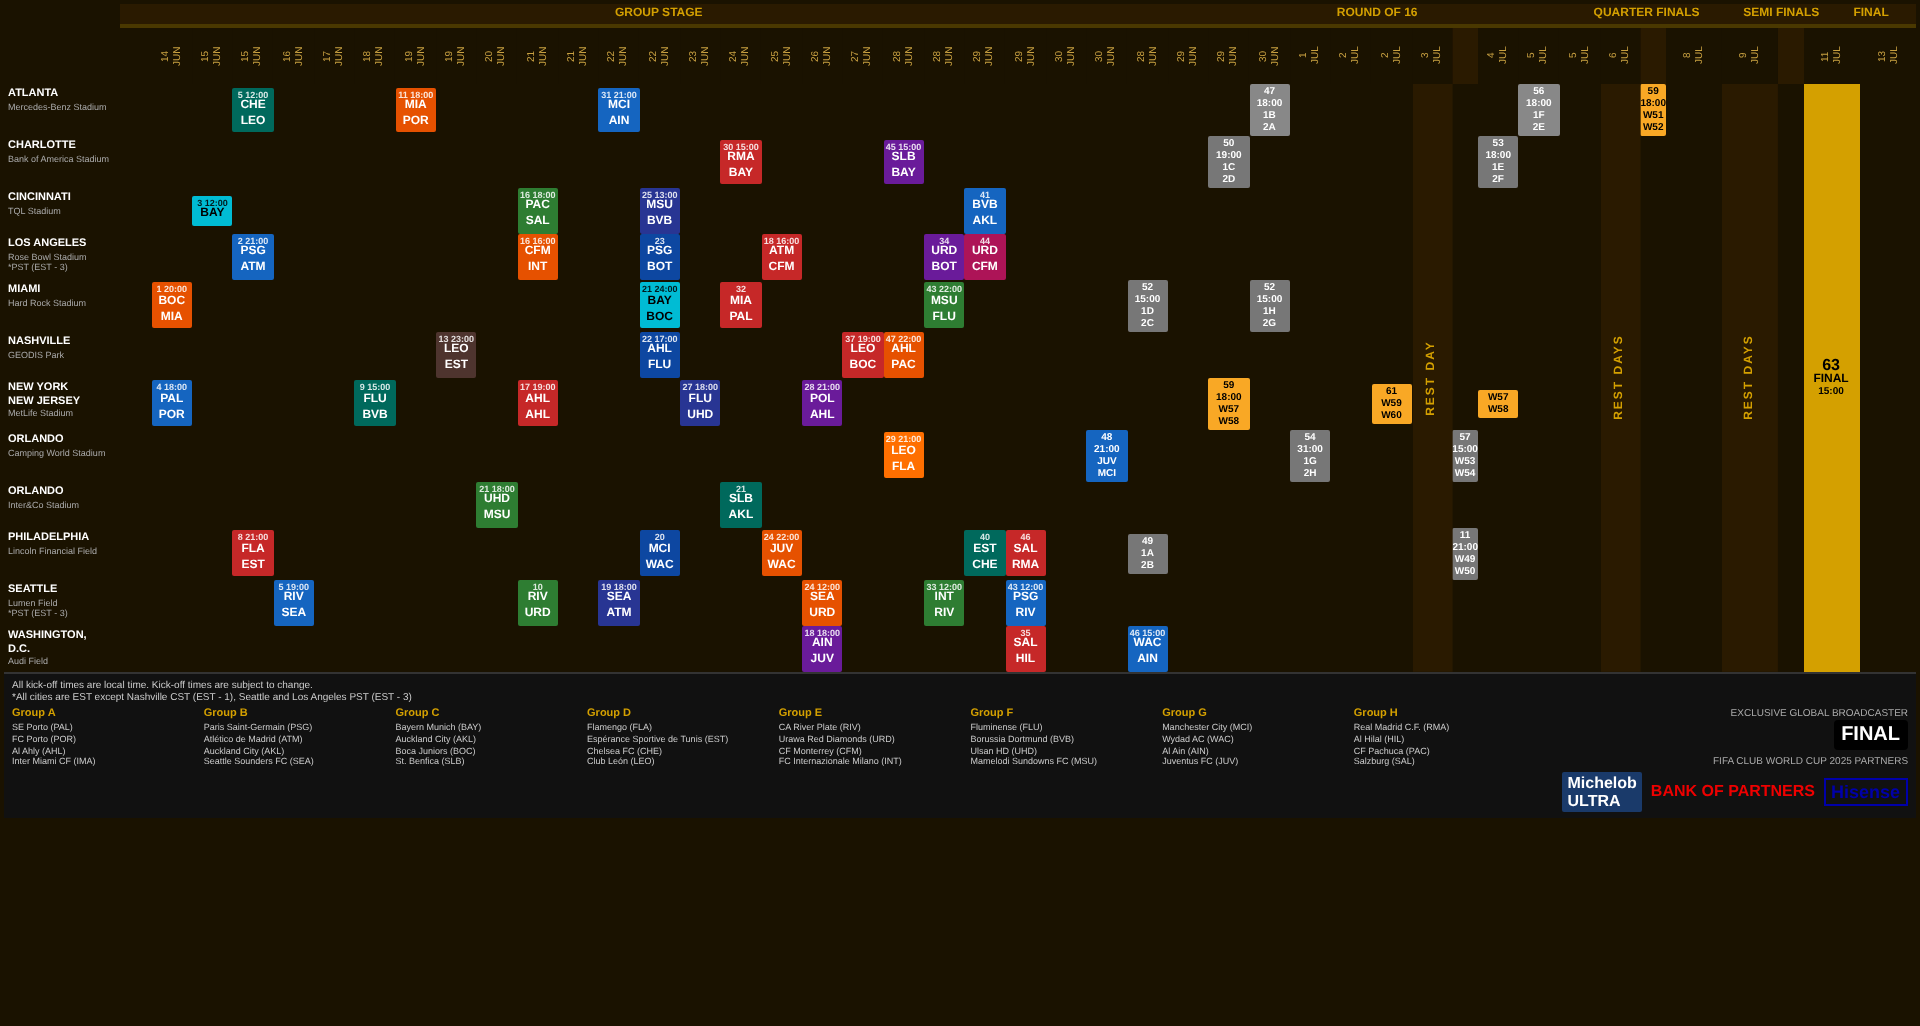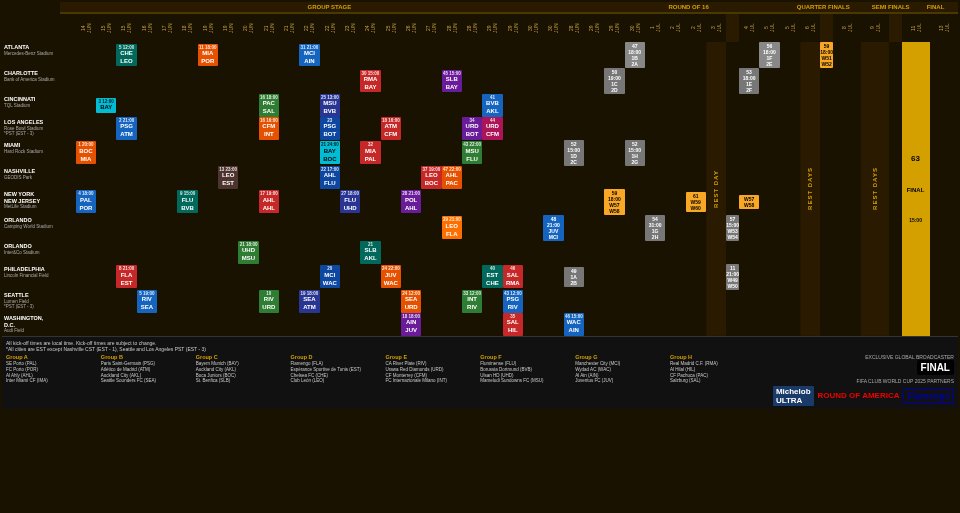--- a/index.html
+++ b/index.html
@@ -372,21 +372,21 @@
             <div>W51<br>W52</div>
           </div>
         </td>
         <td class="venue-empty"></td>
 
         <td class="rest-col" rowspan="12">REST DAYS</td>
 
         <td class="venue-empty"></td>
 
         <td rowspan="12" style="padding:0; background:#d4a000;">
-          <div class="final-block" style="height:100%; min-height:200px;gap:24px;">
+          <div class="final-block" style="height:100%; min-height:200px;">
             <div style="font-size:8px; font-weight:bold; color:#000;">63</div>
             <div style="font-size:6px; color:#000;">FINAL</div>
             <div style="font-size:5px; color:#000;">15:00</div>
           </div>
         </td>
       </tr>
 
       <tr>
         <td class="stadium-cell">
           <div class="stadium-name">CHARLOTTE</div>
@@ -1282,19 +1282,19 @@
         <div class="footer-group-item">CF Pachuca (PAC)</div>
         <div class="footer-group-item">Salzburg (SAL)</div>
       </div>
 
       <div style="display:flex; flex-direction:column; align-items:flex-end; justify-content:space-between; margin-left:8px;">
         <div style="font-size:5px; color:#aaa;">EXCLUSIVE GLOBAL BROADCASTER</div>
         <div class="dazn-logo">FINAL</div>
         <div style="font-size:5px; color:#aaa; margin-top:3px;">FIFA CLUB WORLD CUP 2025 PARTNERS</div>
         <div style="display:flex; gap:4px; align-items:center; margin-top:2px;">
           <div style="color:#fff; font-size:8px; font-weight:bold; background:#1a3a6a; padding:1px 3px; border-radius:1px;">Michelob<br>ULTRA</div>
-          <div style="color:#e00; font-size:8px; font-weight:bold;">ROUND OF AMERICA</div>
-          <div style="color:#00a; font-size:9px; font-weight:bold; border:1px solid #00a; padding:1px 3px;">Flamengo</div>
+          <div style="color:#e00; font-size:8px; font-weight:bold;">BANK OF PARTNERS</div>
+          <div style="color:#00a; font-size:9px; font-weight:bold; border:1px solid #00a; padding:1px 3px;">Hisense</div>
         </div>
       </div>
     </div>
   </div>
 </div>
 
 </body></html>

